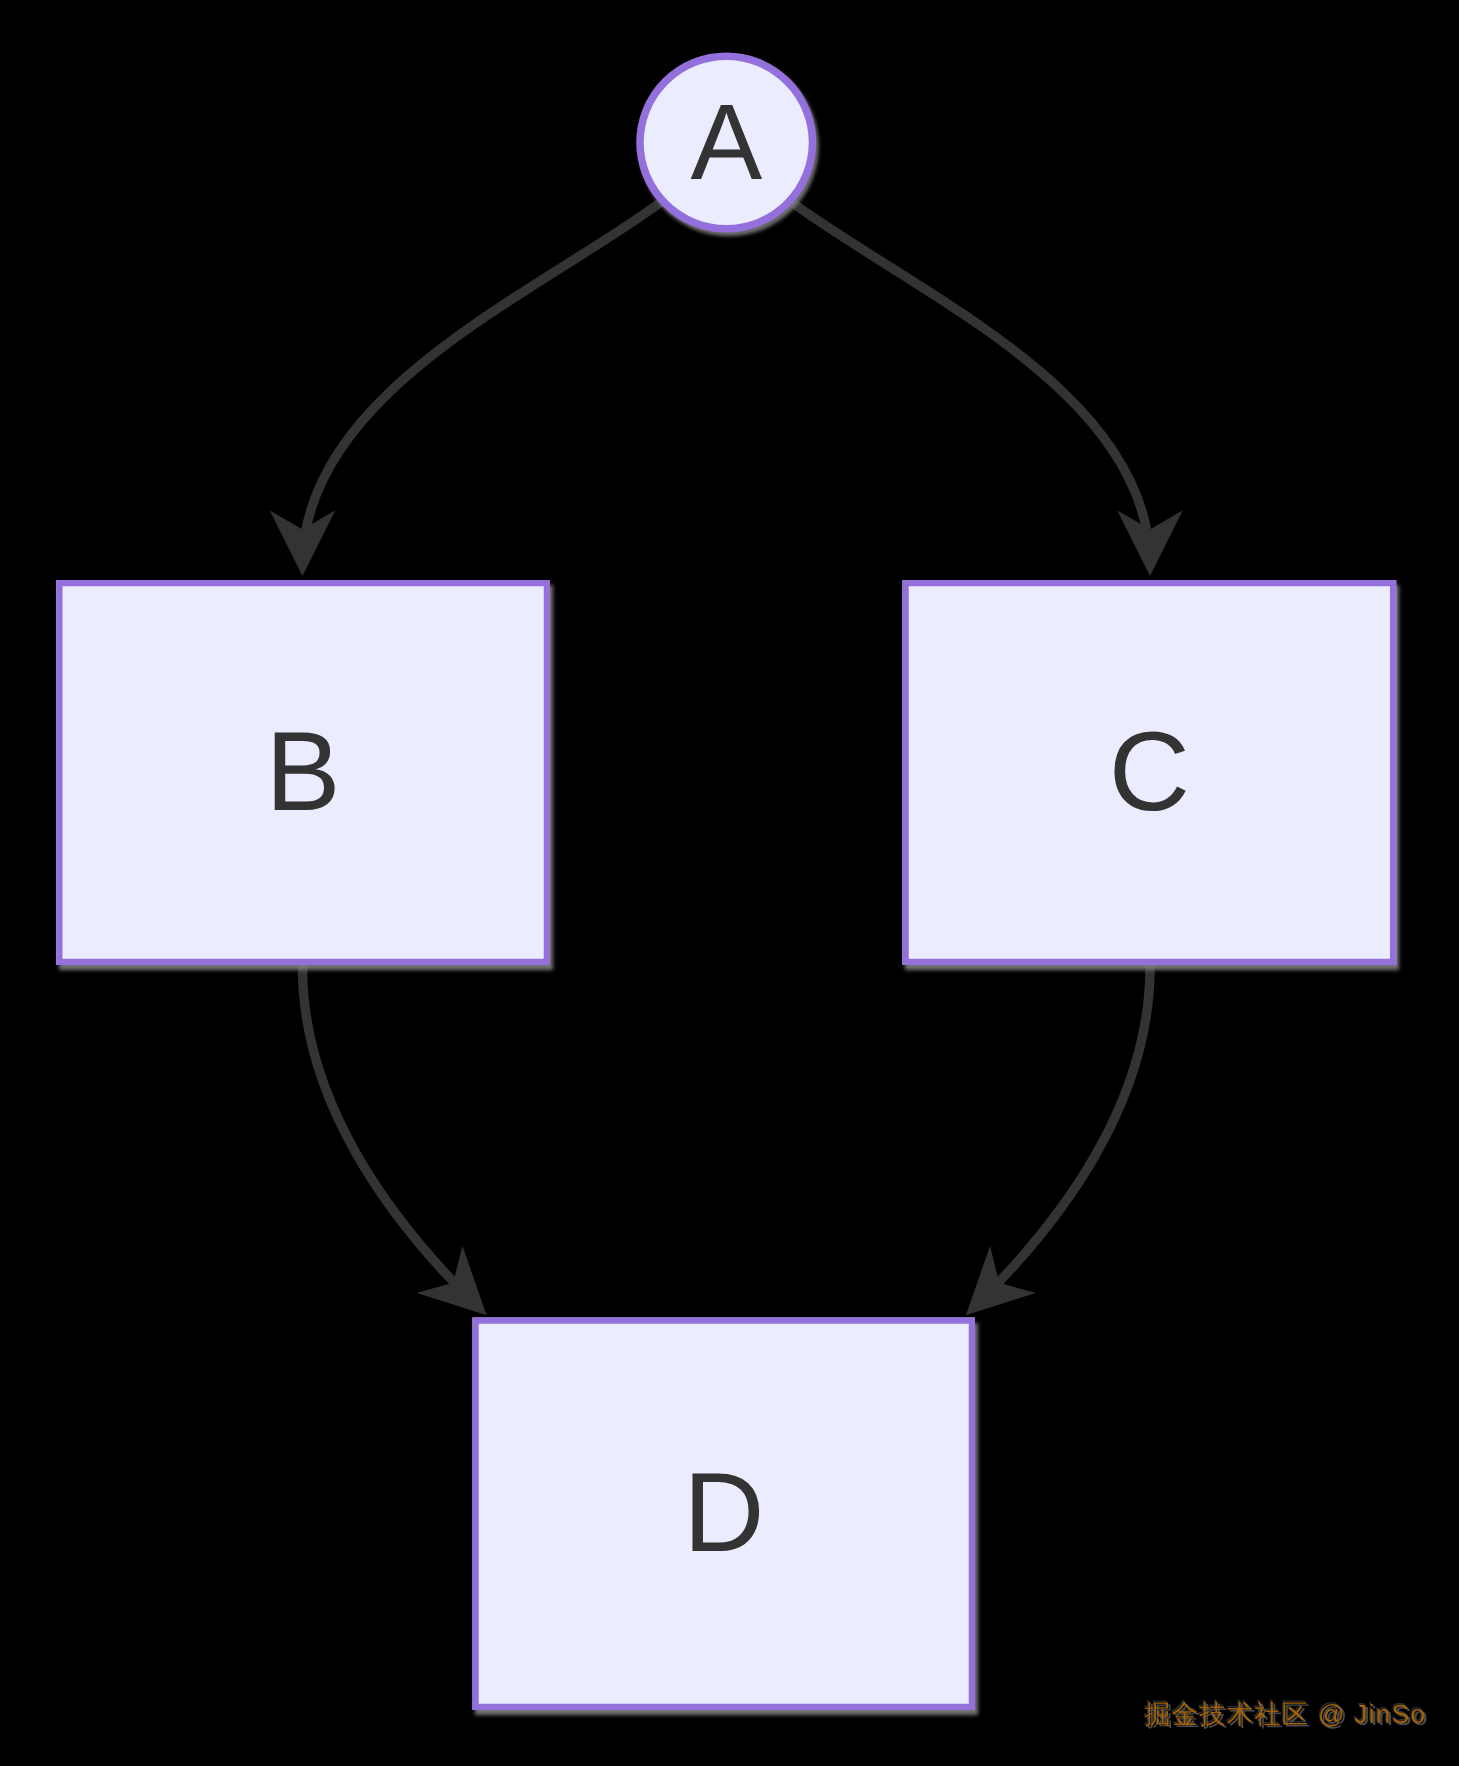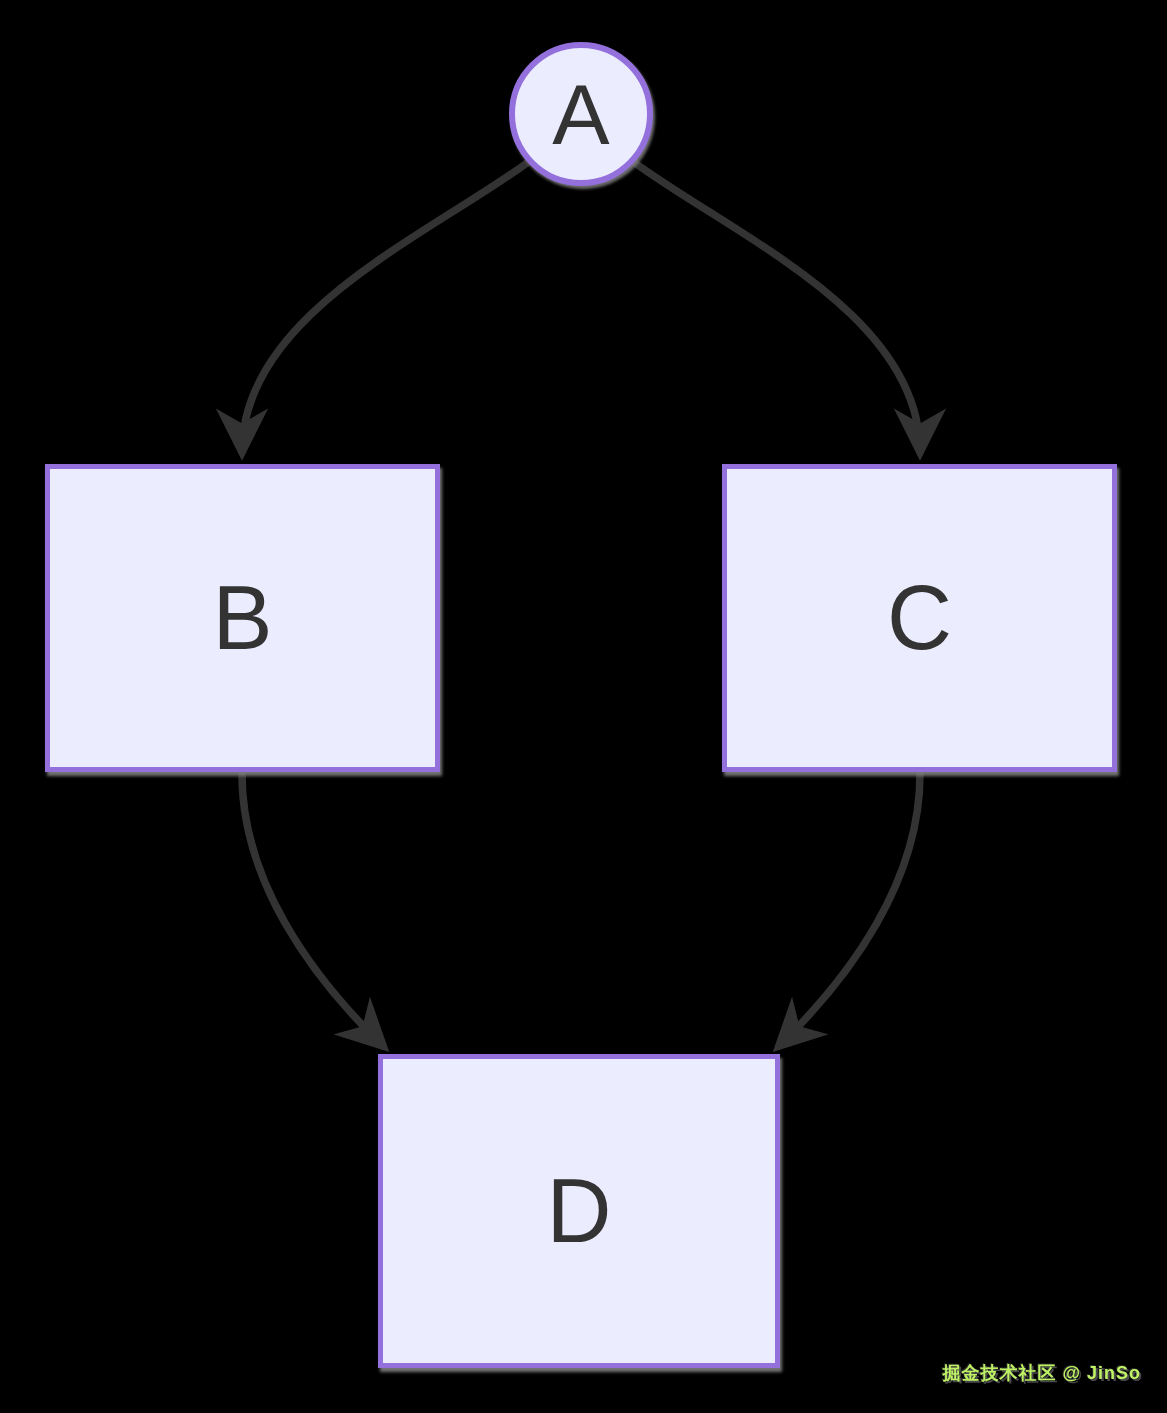--- a/index.html
+++ b/index.html
@@ -49,23 +49,23 @@
   .node-b { left: 45px;  top: 464px;  width: 395px; height: 308px; }
   .node-c { left: 722px; top: 464px;  width: 395px; height: 308px; }
   .node-d { left: 378px; top: 1054px; width: 402px; height: 314px; }
   .node-label {
     color: #333333;
   }
   .watermark {
     position: absolute;
     right: 26px;
     bottom: 28px;
-    font-size: 18px;
-    font-weight: bold;
-    color: #bef264;
+    font-size: 21px;
+    font-weight: normal;
+    color: #a16207;
     text-shadow: 2px 2px 0 #4a4a4a, -1px -1px 0 #2a2a2a;
     letter-spacing: 1px;
     white-space: nowrap;
   }
 </style>
 </head>
 <body>
 
 <div class="canvas">
 

